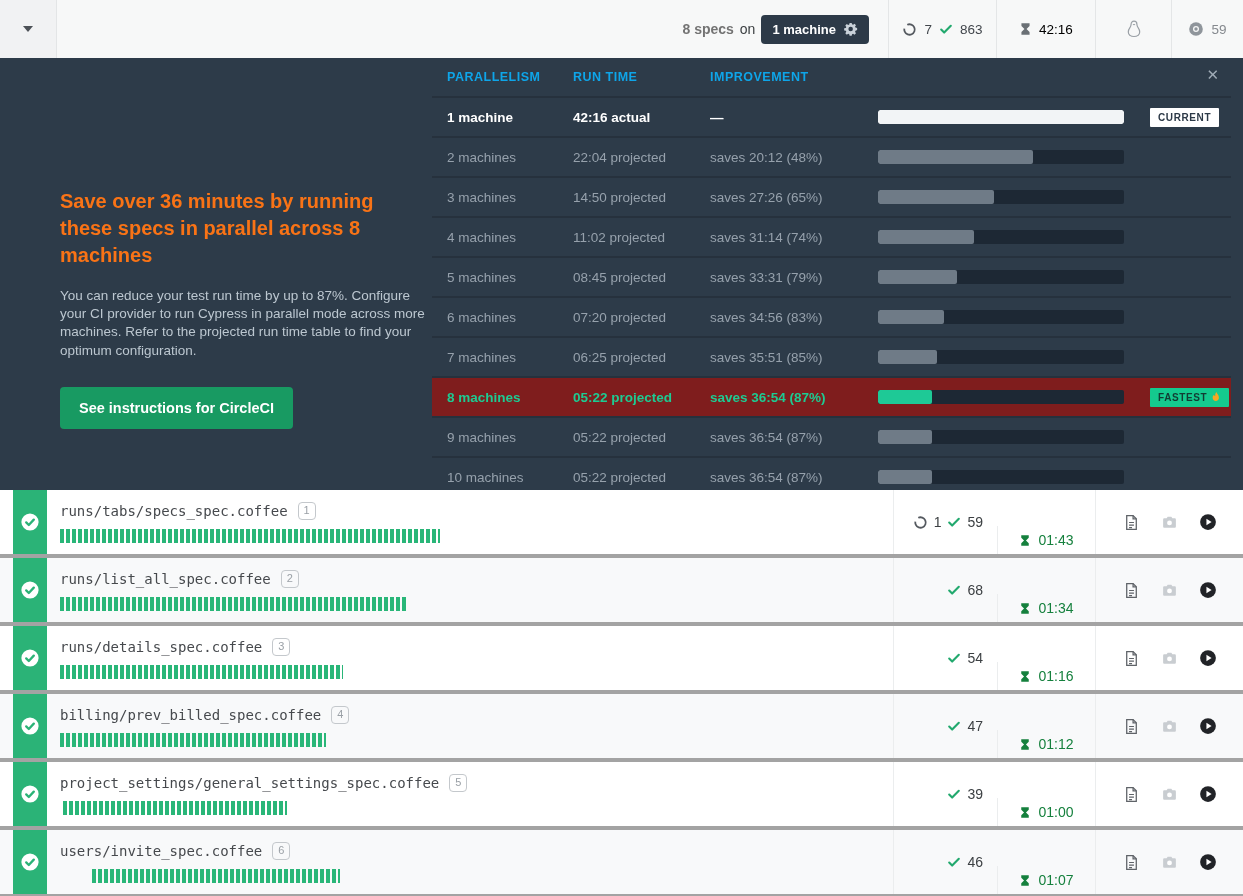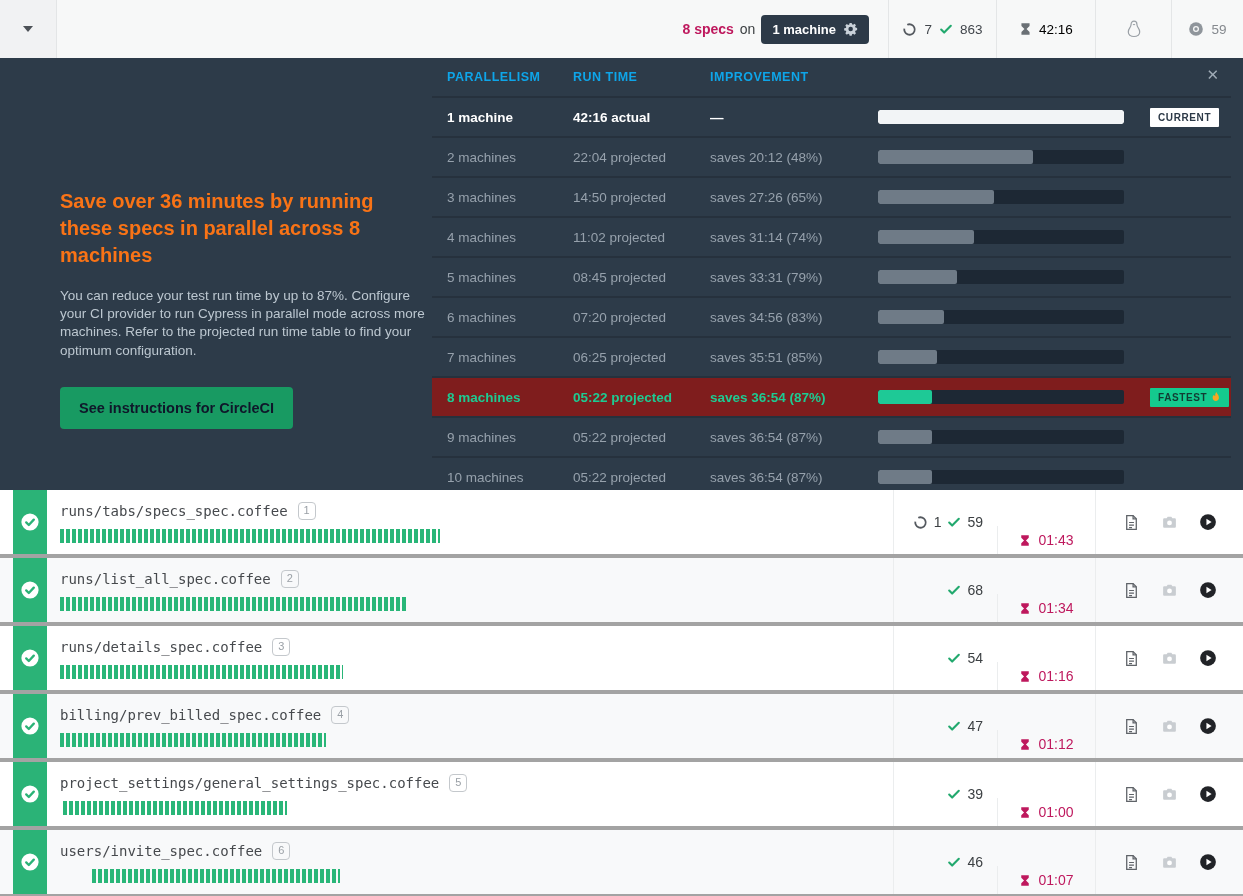--- a/index.html
+++ b/index.html
@@ -9,39 +9,39 @@
   
   .topbar { height:58px; background:#f7f8f8; display:flex; align-items:stretch; }
   .expander-box { width:57px; background:#f1f2f3; border-right:1px solid #e3e5e6;
     display:flex; align-items:center; justify-content:center; cursor:pointer; }
   .caret { width:0; height:0; border-left:5px solid transparent; border-right:5px solid transparent;
     border-top:6px solid #4c5156; }
   .run-title { display:flex; align-items:center; gap:9px; padding-left:21px;
     font-size:14px; color:#3a3f44; }
   .tb-right { margin-left:auto; display:flex; align-items:stretch; }
   .specs-on { display:flex; align-items:center; gap:6px; padding:0 19px; font-size:14px; color:#3c4043; }
-  .specs-count { font-weight:bold; color:#be185d; }
+  .specs-count { font-weight:bold; color:#737373; }
   .machine-badge { background:#2d3a48; color:#fff; font-weight:bold; font-size:13px;
     border-radius:4px; padding:7px 11px; display:flex; align-items:center; gap:8px; cursor:pointer; }
   .machine-badge .ic { color:#c9d1d9; }
   .tb-cell { display:flex; align-items:center; justify-content:center; gap:7px;
     border-left:1px solid #e4e6e7; font-size:13.5px; color:#41464c; }
   .tb-cell.c-stats { width:108px; }
   .tb-cell.c-time  { width:99px;  color:#000000; }
   .tb-cell.c-os    { width:76px;  color:#9aa0a6; }
   .tb-cell.c-browser { width:72px; color:#85898e; }
   .ok { color:#22a96e; }
   .ring { color:#54595f; }
 
   
   .panel { position:relative; height:432px; background:#2d3b49; overflow:hidden; }
   .promo { position:absolute; left:60px; top:130px; width:366px; }
   .promo h2 { margin:0 0 18px 0; color:#f97316; font-size:20px; line-height:1.35; font-weight:bold; }
   .promo p { margin:0 0 27px 0; color:#bcc7d0; font-size:13.5px; line-height:1.35; }
-  .cta { background:#189a62; color:#0f172a; border:none; border-radius:4px;
+  .cta { background:#189a62; color:#ffffff; border:none; border-radius:4px;
     font-size:14.5px; font-weight:bold; padding:13px 19px; cursor:pointer;
     font-family:"Liberation Sans",sans-serif; }
 
   .ptable { position:absolute; left:432px; top:0; width:799px; }
   .phead { display:grid; grid-template-columns:126px 137px 168px 246px 1fr;
     padding-left:15px; height:38px; align-items:center;
     font-size:12.5px; font-weight:bold; letter-spacing:.5px; color:#0ea5e9; }
   .pclose { position:absolute; right:12px; top:9px; color:#9fabb6; font-size:15px;
     cursor:pointer; line-height:1; }
   .prow { display:grid; grid-template-columns:126px 137px 168px 246px 1fr;
@@ -70,21 +70,21 @@
   .spec-main { flex:1; padding:12px 0 0 13px; overflow:hidden; }
   .spec-title { display:flex; align-items:center; gap:10px;
     font-family:"DejaVu Sans Mono", monospace; font-size:14px; color:#46494d; }
   .order-badge { font-family:"Liberation Sans",sans-serif; font-size:11px; color:#9aa0a6;
     border:1px solid #c4c8cc; border-radius:4px; padding:1px 5px; line-height:1.25; }
   .seg-bar { margin-top:9px; height:14px;
     background:repeating-linear-gradient(90deg,#29b678 0px,#29b678 4px,transparent 4px,transparent 6px); }
   .cell { display:flex; align-items:center; border-left:1px solid #ebedee; flex:none; }
   .cell.stats { width:104px; justify-content:flex-end; padding-right:14px; gap:6px;
     font-size:14px; color:#3c4043; }
-  .cell.dur { width:98px; justify-content:center; gap:7px; color:#be185d; font-size:14px;margin-top:36px; }
+  .cell.dur { width:98px; justify-content:center; gap:7px; color:#15803d; font-size:14px;margin-top:36px; }
   .cell.actions { width:148px; justify-content:space-around; padding:0 16px; }
   .act { cursor:pointer; }
   .c-doc { color:#5f6368; }
   .c-cam { color:#c9cdd1; }
   .c-play { color:#212327; }
   .ic { display:inline-block; vertical-align:middle; }
 </style>
 </head>
 <body>
 

